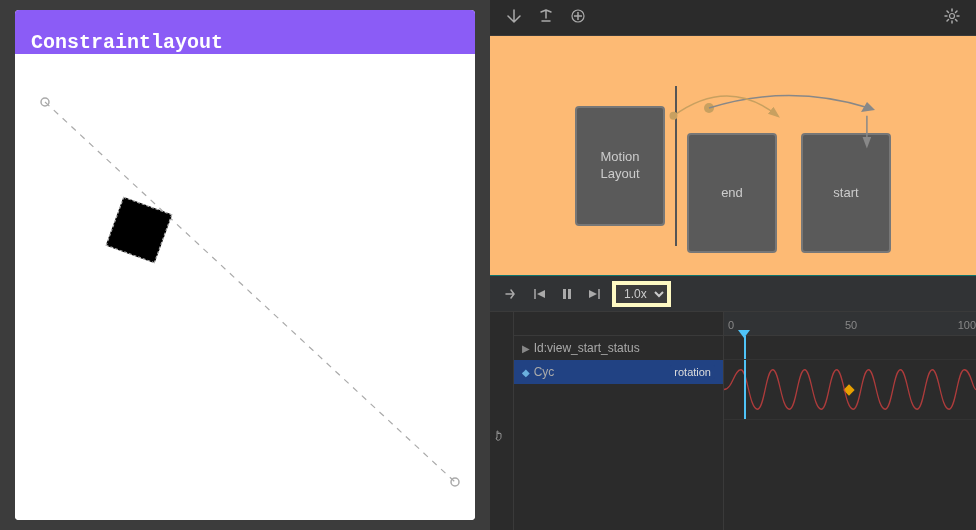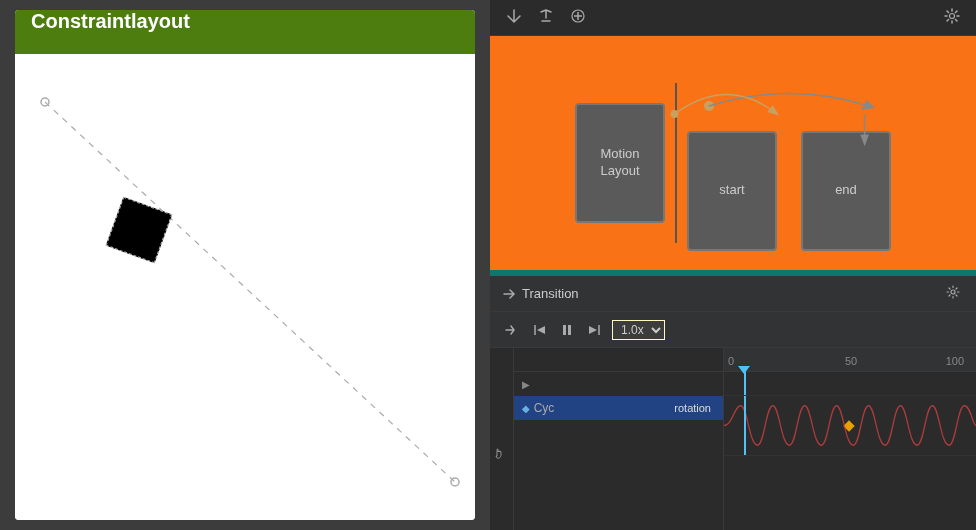--- a/index.html
+++ b/index.html
@@ -48,25 +48,26 @@
       font-weight: bold;
     }
 
     .status-icons {
       display: flex;
       gap: 6px;
       align-items: center;
     }
 
     .app-bar {
-      background: #4d7c0f;
+      background: #8b5cf6;
       height: 44px;
       display: flex;
-      align-items: flex-start;
+      align-items: flex-end;
       padding: 0 16px;
+      font-family: Liberation Mono, monospace;
     }
 
     .app-title {
       color: white;
       font-size: 20px;
       font-weight: bold;
     }
 
     .canvas-area {
       flex: 1;
@@ -129,26 +130,26 @@
       font-size: 16px;
       cursor: pointer;
       background: none;
       border: none;
       padding: 2px 4px;
     }
 
     
     .diagram-area {
       height: 240px;
-      background: #f97316;
+      background: #fdba74;
       display: flex;
       align-items: center;
       justify-content: center;
       position: relative;
-      border-bottom: 6px solid #0f766e;
+      border-bottom: 1px solid #0f766e;
     }
 
     .motion-layout-node {
       width: 90px;
       height: 120px;
       background: #5a5a5a;
       border: 2px solid #777;
       border-radius: 4px;
       display: flex;
       align-items: center;
@@ -225,21 +226,21 @@
       color: #aaa;
       font-size: 14px;
       cursor: pointer;
       padding: 2px 4px;
       display: flex;
       align-items: center;
     }
 
     .speed-selector {
       background: #3c3c3c;
-      border: 1px solid #fef9c3;
+      border: 4px solid #fef9c3;
       color: #ccc;
       font-size: 12px;
       padding: 1px 4px;
       cursor: pointer;
     }
 
     .timeline-area {
       flex: 1;
       display: flex;
       position: relative;
@@ -451,46 +452,32 @@
 
       <div style="display:flex; flex-direction:column; align-items:center; gap:0;">
 
         <svg width="200" height="55" viewBox="0 0 200 55">
           <circle cx="20" cy="30" r="5" fill="#c8a060"></circle>
           <path d="M20,30 Q100,5 180,30" stroke="#888" stroke-width="1.5" fill="none"></path>
           <polygon points="178,24 186,32 172,34" fill="#888"></polygon>
         </svg>
         <div style="display:flex; gap:24px;">
           <div class="state-node">
-            <span class="node-label">start</span>
+            <span class="node-label">end</span>
           </div>
           <div class="state-node">
-            <span class="node-label">end</span>
+            <span class="node-label">start</span>
           </div>
         </div>
       </div>
     </div>
   </div>
 
   <div class="transition-panel">
 
-    <div class="transition-header">
-      <div class="transition-title">
-        <svg width="14" height="14" viewBox="0 0 14 14">
-          <path d="M2,7 L12,7 M8,3 L12,7 L8,11" stroke="#aaa" stroke-width="1.5" fill="none" stroke-linecap="round"></path>
-        </svg>
-        <span>Transition</span>
-      </div>
-      <button class="toolbar-icon-btn">
-        <svg width="14" height="14" viewBox="0 0 14 14">
-          <circle cx="7" cy="7" r="2" stroke="#aaa" stroke-width="1.2" fill="none"></circle>
-          <path d="M7,1 L7,2.5 M7,11.5 L7,13 M1,7 L2.5,7 M11.5,7 L13,7 M3,3 L4,4 M10,10 L11,11 M11,3 L10,4 M4,10 L3,11" stroke="#aaa" stroke-width="1.2" fill="none" stroke-linecap="round"></path>
-        </svg>
-      </button>
-    </div>
 
     <div class="playback-controls">
 
       <button class="ctrl-btn">
         <svg width="14" height="14" viewBox="0 0 14 14">
           <path d="M2,7 L10,7 M7,3 L10,7 L7,11" stroke="#aaa" stroke-width="1.5" fill="none" stroke-linecap="round"></path>
         </svg>
       </button>
       <button class="ctrl-btn">
         <svg width="14" height="14" viewBox="0 0 14 14">
@@ -545,35 +532,36 @@
           </svg>
         </button>
       </div>
 
       <div class="track-labels">
 
         <div style="height:24px; border-bottom:1px solid #3a3a3a;"></div>
 
         <div class="track-label-row">
           <span style="color:#888; margin-right:4px; font-size:10px;">▶</span>
+          <span class="track-label-text">Id:view_start_status</span>
         </div>
 
         <div class="track-label-row selected">
           <span style="color:#6ab0de; margin-right:4px; font-size:10px;">◆</span>
           <span class="track-label-text">Cyc</span>
           <span class="track-label-type" style="color:#ddd; background:#214283; padding:1px 4px; border-radius:2px;">rotation</span>
         </div>
       </div>
 
       <div class="timeline-tracks">
 
         <div class="timeline-ruler">
           <span class="ruler-mark" style="left:4px;">0</span>
           <span class="ruler-mark" style="left:48%;">50</span>
-          <span class="ruler-mark" style="right:12px;">100</span>
+          <span class="ruler-mark" style="right:0;">100</span>
         </div>
 
         <div class="timeline-track-row" style="height:24px;">
 
           <div class="playhead" style="left:8%; height:100%;">
             <div class="playhead-triangle"></div>
           </div>
         </div>
 
         <div class="timeline-track-row" style="height:60px; position:relative;">

